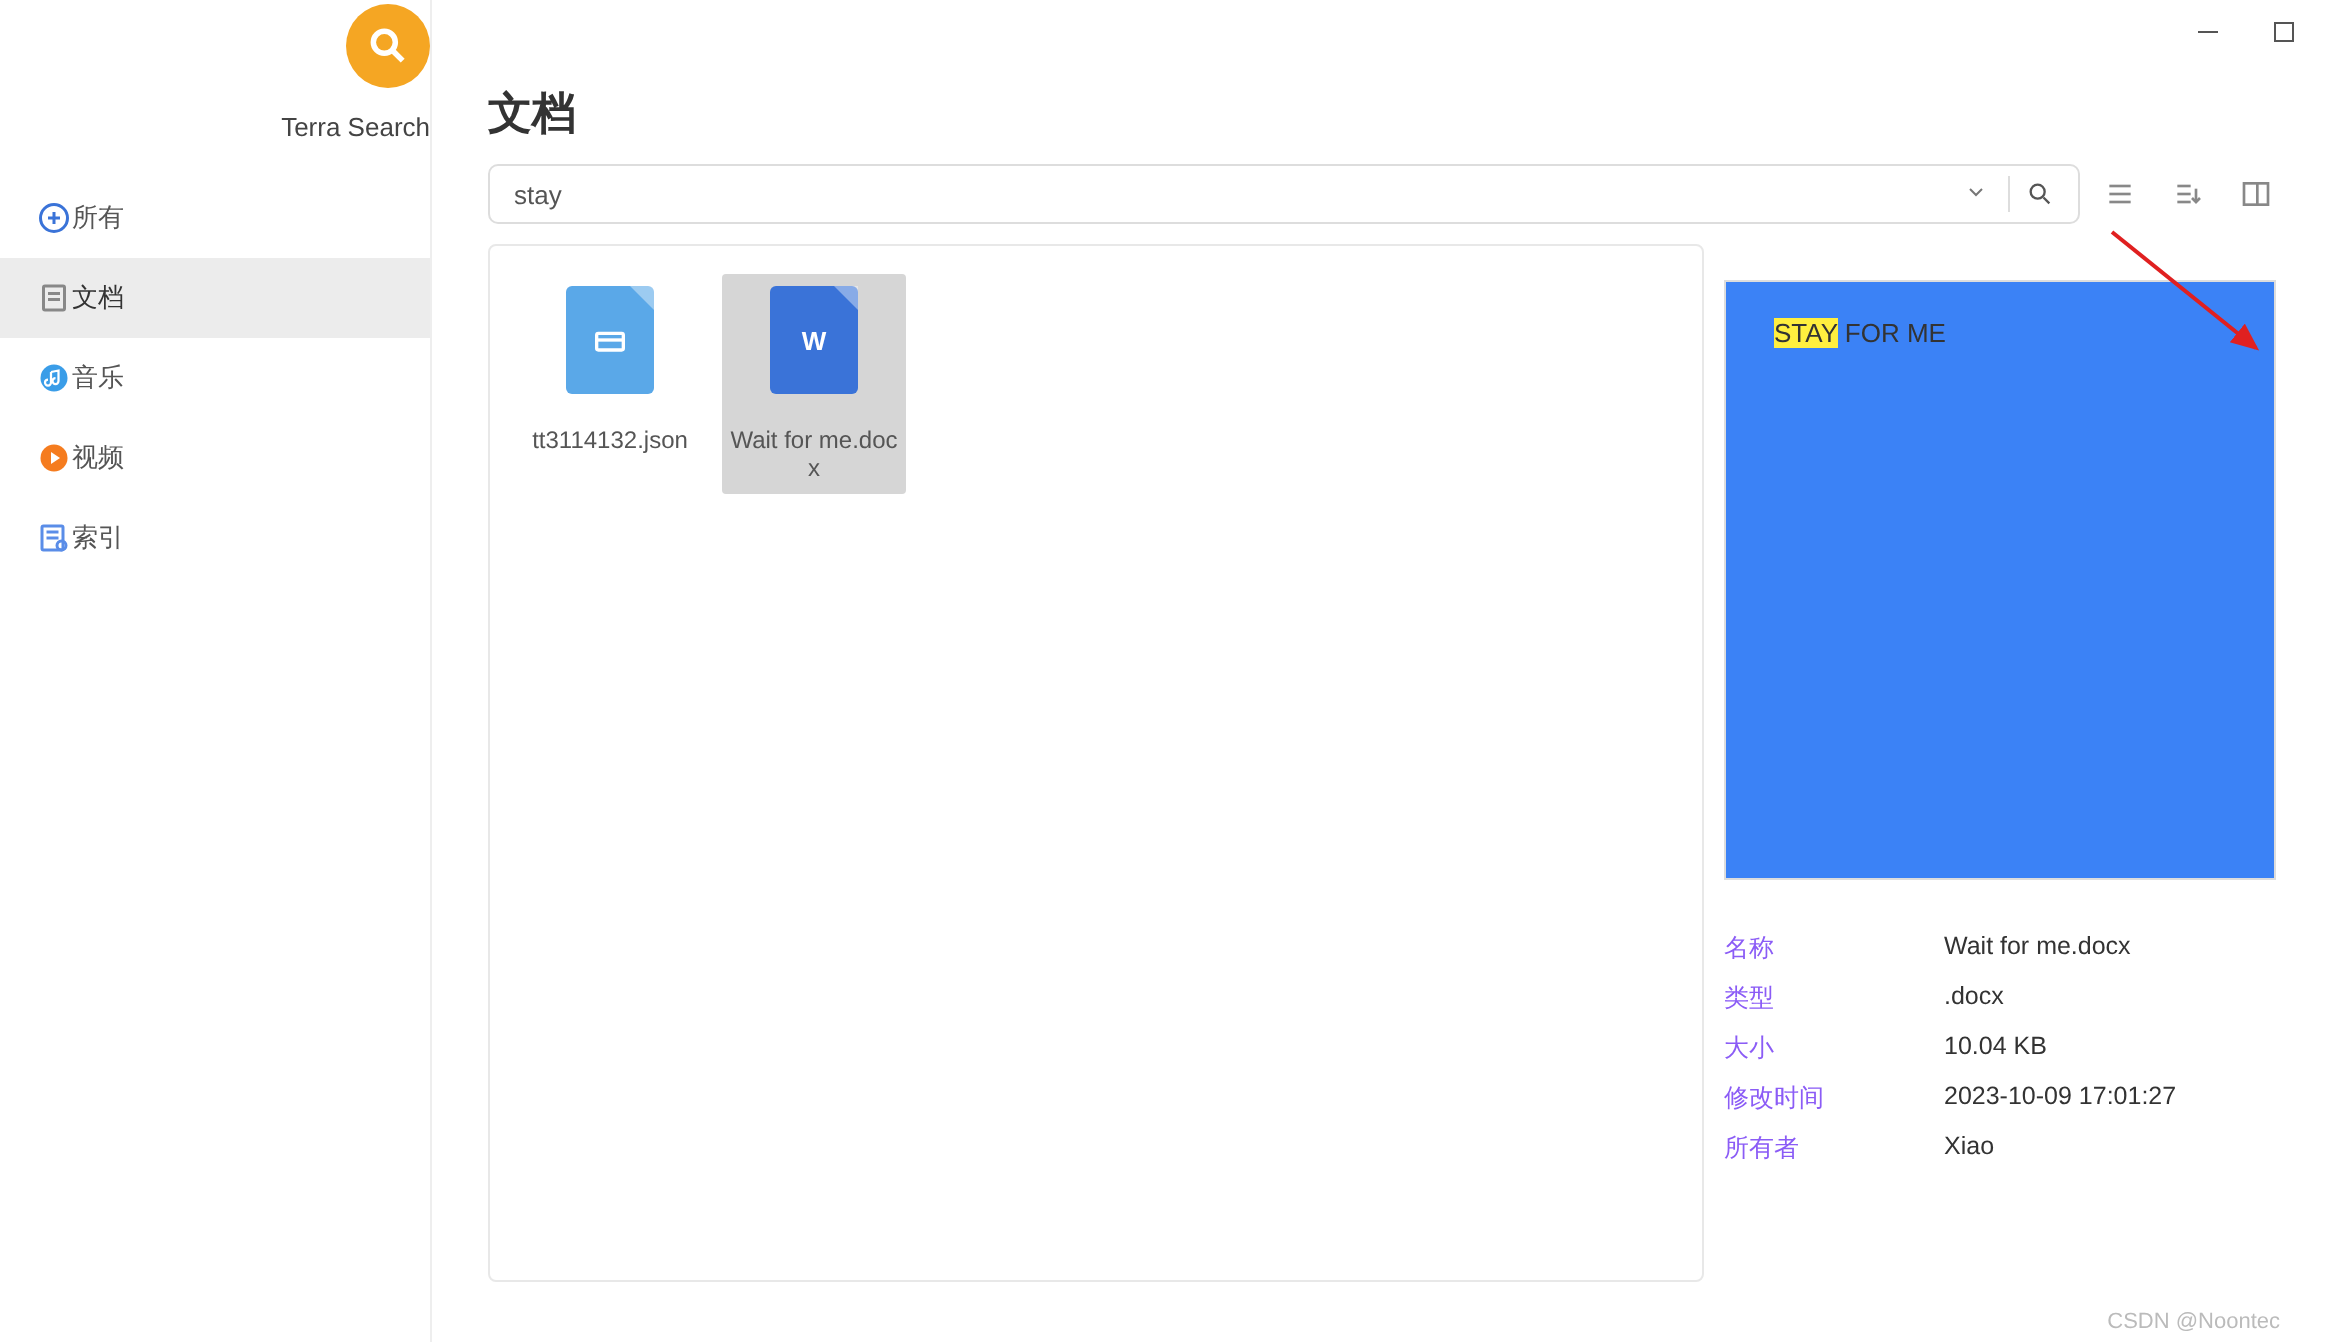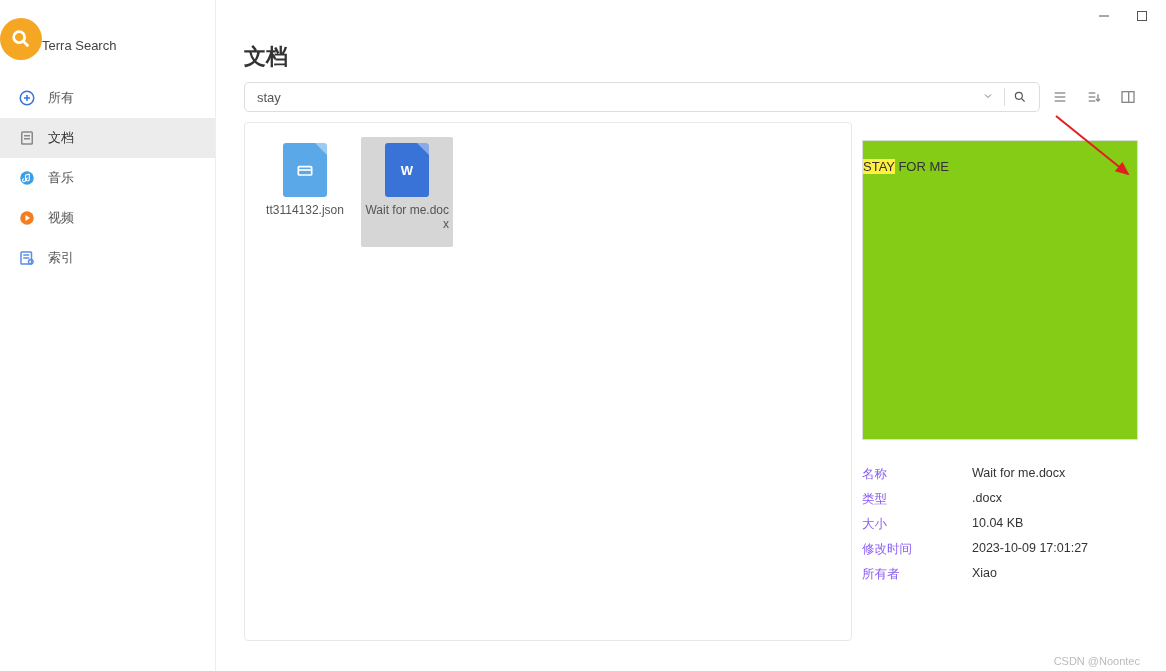--- a/index.html
+++ b/index.html
@@ -1,48 +1,48 @@
 <!DOCTYPE html>
 <html><head>
 <meta charset="utf-8">
 <style>
 * { margin: 0; padding: 0; box-sizing: border-box; }
 body { font-family: "Microsoft YaHei", Arial, sans-serif; font-size: 13px; color: #333; background: #fff; width: 1166px; height: 671px; overflow: hidden; position: relative; }
 .window { display: flex; width: 100%; height: 100%; }
 .titlebar { position: absolute; top: 0; right: 0; display: flex; gap: 18px; padding: 6px 14px; z-index: 10; }
 .titlebar-btn { width: 20px; height: 20px; display: flex; align-items: center; justify-content: center; color: #555; cursor: pointer; font-size: 12px;}
 .sidebar { width: 216px; background: #fff; border-right: 1px solid #eee; display: flex; flex-direction: column; }
-.logo-block { display: flex; align-items: center; padding: 18px 0 14px 0; }
+.logo-block { display: flex; flex-direction: column; align-items: flex-end; padding: 2px 0 14px 0; }
 .logo-circle { width: 42px; height: 42px; border-radius: 50%; background: #f5a623; display: flex; align-items: center; justify-content: center; color: #fff; }
 .logo-label { margin-top: 12px; font-size: 13px; color: #444; }
 .sidebar-list { margin-top: 4px; }
-.sidebar-item { display: flex; align-items: flex-start; gap: 12px; padding: 11px 18px; color: #555; cursor: pointer; }
+.sidebar-item { display: flex; align-items: flex-start; padding: 11px 18px; color: #555; cursor: pointer; }
 .sidebar-item.active { background: #ececec; color: #333; }
 .sidebar-icon { width: 18px; height: 18px; display: flex; align-items: center; justify-content: center; }
 .main { flex: 1; display: flex; flex-direction: column; padding-top: 28px; position: relative; }
 .heading { font-size: 22px; font-weight: bold; padding: 14px 28px 10px 28px; }
 .toolbar-row { display: flex; align-items: center; gap: 10px; padding: 0 28px 10px 28px; }
 .search-box { flex: 1; display: flex; align-items: center; border: 1px solid #ddd; border-radius: 5px; height: 30px; padding: 0 8px 0 12px; }
 .search-box input { border: none; outline: none; flex: 1; font-size: 13px; color: #555; background: transparent; }
 .search-box .chev { color: #777; cursor: pointer; padding: 0 6px; }
 .search-box .divider { width: 1px; height: 18px; background: #ddd; margin: 0 4px; }
 .search-box .sbtn { color: #555; cursor: pointer; padding: 0 4px; display:flex; align-items:center;}
 .view-btns { display: flex; gap: 14px; color: #888; }
 .view-btn { width: 20px; height: 20px; display: flex; align-items: center; justify-content: center; cursor: pointer; }
 .content-row { flex: 1; display: flex; padding: 0 28px 30px 28px; gap: 0; overflow: hidden; }
 .file-grid { flex: 1; border: 1px solid #e8e8e8; border-radius: 4px; padding: 14px; display: flex; align-content: flex-start; flex-wrap: wrap; gap: 10px; background: #fff; }
 .file-item { width: 92px; height: 110px; display: flex; flex-direction: column; align-items: center; justify-content: flex-start; cursor: pointer; border-radius: 2px; padding-top: 6px;}
 .file-item.selected { background: #d6d6d6; }
 .file-icon { width: 44px; height: 54px; border-radius: 3px; display: flex; align-items: center; justify-content: center; color: #fff; font-weight: bold; font-size: 13px; position: relative; }
 .file-icon.json { background: #5aa8e8; }
 .file-icon.docx { background: #3a73d8; }
 .file-icon .fold { position: absolute; top: 0; right: 0; width: 12px; height: 12px; background: rgba(255,255,255,0.4); clip-path: polygon(0 0, 100% 100%, 100% 0);}
-.file-name { font-size: 12px; color: #555; text-align: right; margin-top: 6px; line-height: 1.2; word-break: break-all; padding: 0 4px;}
+.file-name { font-size: 12px; color: #555; text-align: center; margin-top: 16px; line-height: 1.2; word-break: break-all; padding: 0 4px;}
 .preview-panel { width: 276px; display: flex; flex-direction: column; margin-left: 10px;}
-.preview-box { border: 1px solid #ddd; height: 300px; background: #84cc16; padding: 18px 8px 8px 0; font-size: 13px; margin-top: 18px; position: relative;}
+.preview-box { border: 1px solid #ddd; height: 300px; background: #3b82f6; padding: 18px 8px 8px 24px; font-size: 13px; margin-top: 18px; position: relative;}
 .highlight { background: #ffef3f; }
 .details { margin-top: 22px; font-size: 12.5px; color: #555; }
 .details-row { display: flex; padding: 4px 0; }
 .details-label { width: 110px; color: #8b5cf6; }
 .details-value { flex: 1; color: #333; }
 .arrow { position: absolute; top: 114px; left: 838px; pointer-events: none; z-index: 5;}
 .watermark { position: absolute; bottom: 4px; right: 26px; font-size: 11px; color: #bbb; }
 </style>
 </head>
 <body>

